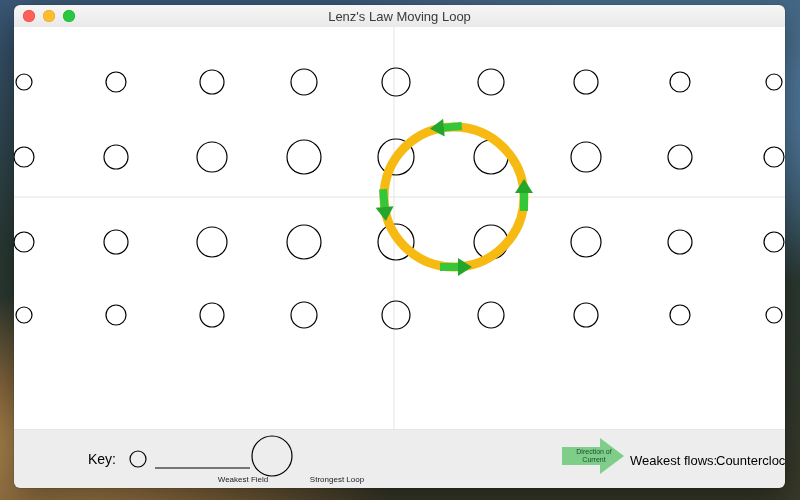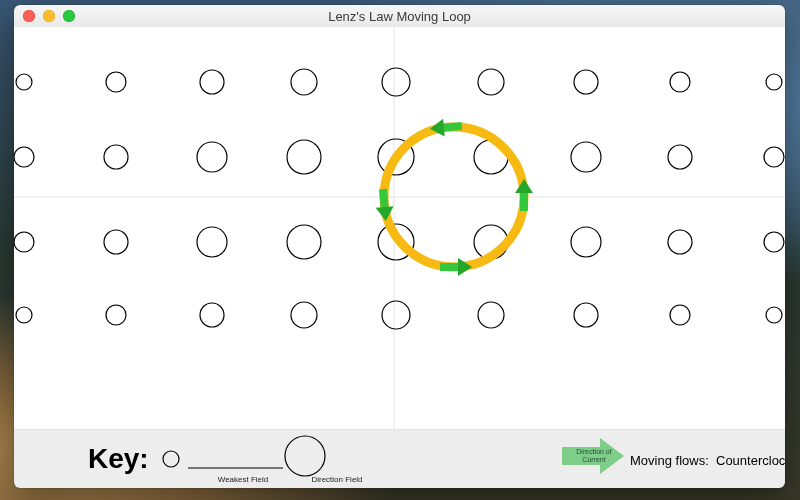--- a/index.html
+++ b/index.html
@@ -38,21 +38,21 @@
     position:absolute;left:0;right:0;top:22px;bottom:58px;
     background:#ffffff;
   }
   .footer{
     position:absolute;left:0;right:0;bottom:0;height:58px;
     background:#ededed;
     display:flex;align-items:center;
     border-top:1px solid #e5e5e5;
   }
   .key-label{
-    font-size:28px;font-weight:700;margin-left:74px;color:#000;
+    font-size:14px;font-weight:400;margin-left:74px;color:#000;
   }
   .legend-svg{margin-left:4px;}
   .cap{font-size:8px;color:#222;text-align:center;line-height:9px;}
   .cap.weak{position:absolute;left:201px;bottom:4px;width:56px;}
   .cap.strong{position:absolute;left:290px;bottom:4px;width:66px;}
   .dir-arrow-wrap{position:absolute;left:548px;bottom:10px;}
   .dir-arrow-label{position:absolute;width:52px;text-align:center;left:554px;bottom:24px;font-size:7px;line-height:8px;color:#1d4b2e;pointer-events:none;}
   .flow-label{position:absolute;left:616px;bottom:20px;font-size:13px;color:#000;}
   .flow-value{position:absolute;left:702px;bottom:20px;font-size:13px;color:#000;}
 </style>
@@ -132,25 +132,25 @@
   </div>
 
   <div class="footer">
     <span class="key-label">Key:</span>
     <svg class="legend-svg" id="legend-svg" width="210" height="50">
         <circle cx="18" cy="25" r="8" fill="none" stroke="#000" stroke-width="1.2"></circle>
         <line x1="35" y1="34" x2="130" y2="34" stroke="#000" stroke-width="1"></line>
         <circle cx="152" cy="22" r="20" fill="none" stroke="#000" stroke-width="1.2"></circle>
       </svg>
     <div class="cap weak">Weakest Field</div>
-    <div class="cap strong">Direction  Field</div>
+    <div class="cap strong">Strongest  Loop</div>
 
     <div class="dir-arrow-wrap">
       <svg id="dir-arrow-svg" width="62" height="36">
           <polygon points="0,9 38,9 38,0 62,18 38,36 38,27 0,27" fill="#7ece8a"></polygon>
         </svg>
     </div>
     <div class="dir-arrow-label">Direction of Current</div>
 
-    <span class="flow-label">Moving flows:</span>
+    <span class="flow-label">Weakest flows:</span>
     <span class="flow-value">Counterclockwise</span>
   </div>
 </div>
 
 </body></html>

